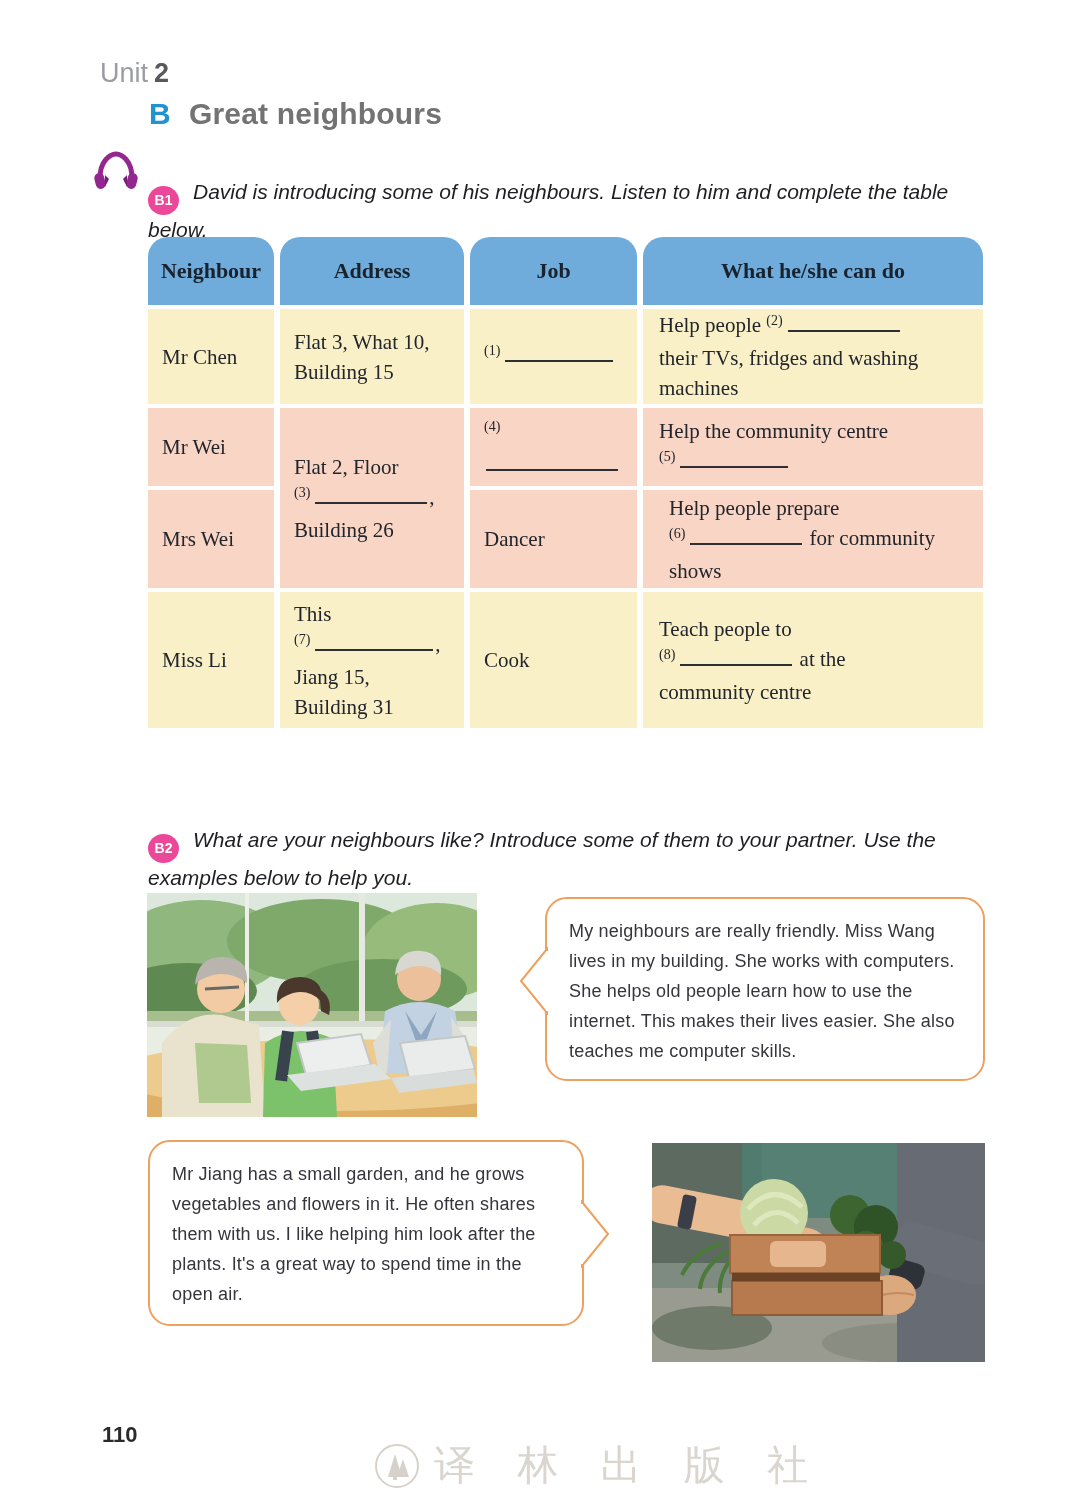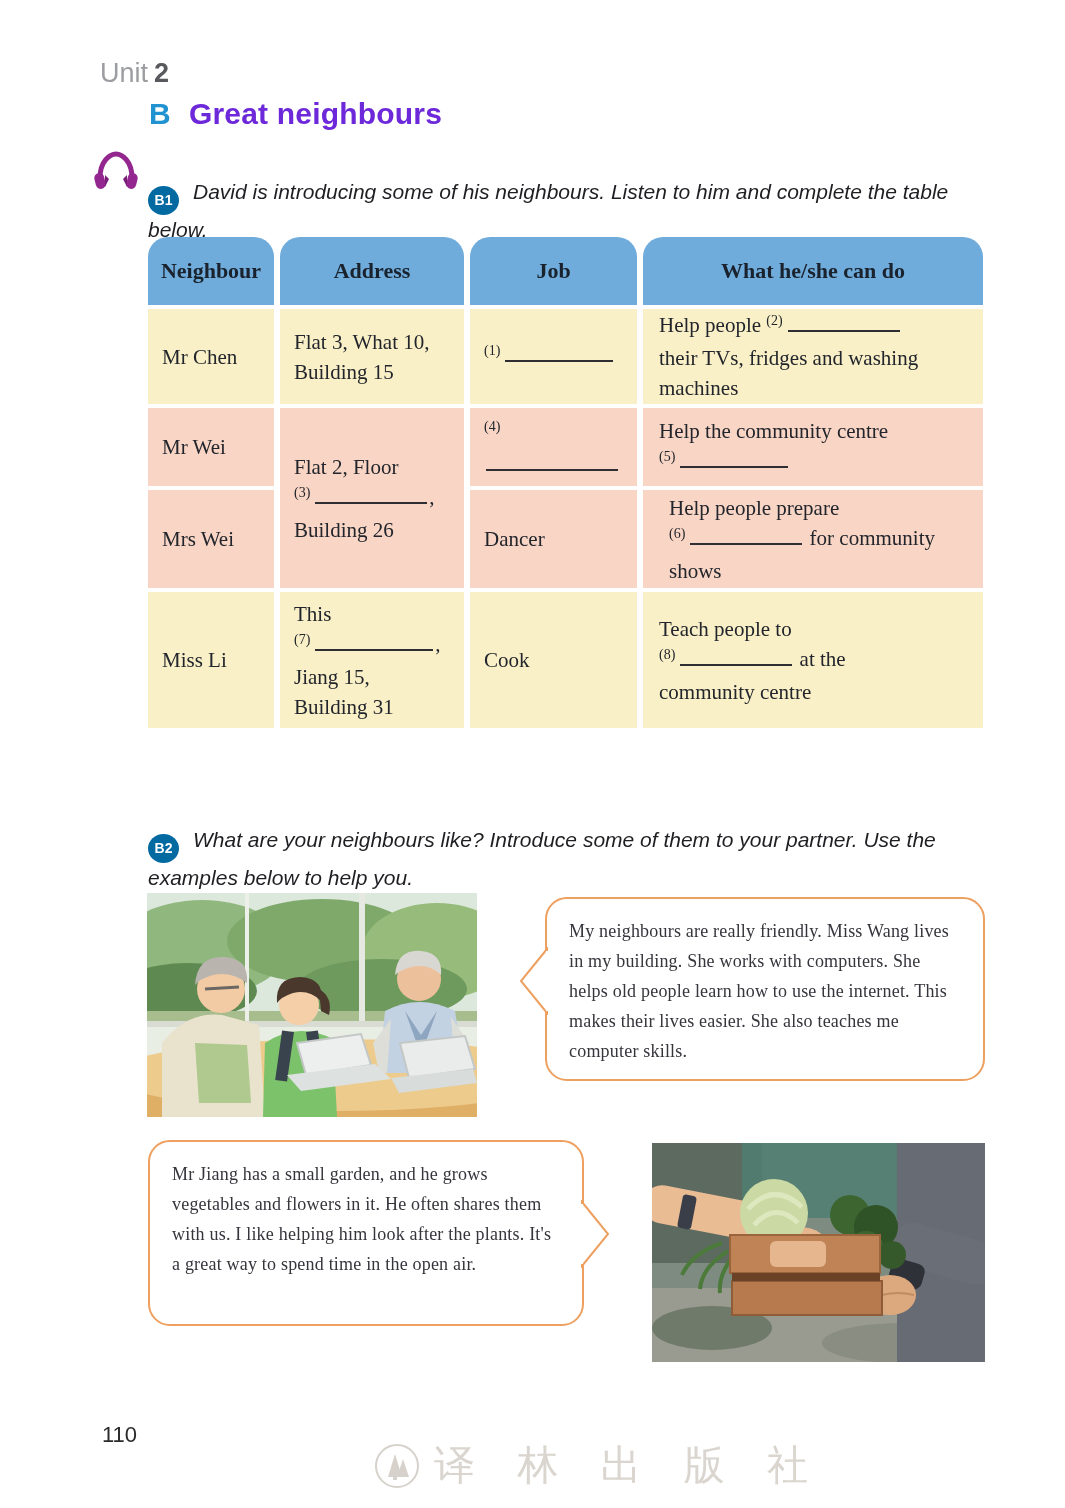--- a/index.html
+++ b/index.html
@@ -4,30 +4,30 @@
 <style>
   html,body{margin:0;padding:0;background:#ffffff;}
   .page{position:relative;width:1065px;height:1508px;background:#ffffff;overflow:hidden;
         font-family:"Liberation Sans",sans-serif;}
 
   
   .unit-line{position:absolute;left:100px;top:58px;font-size:27px;color:#9B9DA0;}
   .unit-line .unit-num{font-weight:bold;color:#57595C;margin-left:6px;}
   .section-title{position:absolute;left:149px;top:97px;font-size:30px;font-weight:bold;letter-spacing:.2px;}
   .section-title .letter{color:#2193D1;margin-right:18px;}
-  .section-title .title{color:#6d28d9;}
+  .section-title .title{color:#737373;}
 
   .hp-icon{position:absolute;left:92px;top:148px;}
 
   .activity{position:absolute;left:148px;width:822px;font-size:21px;line-height:30px;
             font-style:italic;color:#1F1F23;}
   .activity.b1{top:156px;}
   .activity.b2{top:804px;}
   .badge{display:inline-flex;align-items:center;justify-content:center;width:31px;height:29px;
-         background:#0369a1;color:#fff;border-radius:50%;font-style:normal;font-weight:bold;
+         background:#ec4899;color:#fff;border-radius:50%;font-style:normal;font-weight:bold;
          font-size:14px;margin-right:14px;vertical-align:-6px;}
 
   
   .nb-table{position:absolute;left:148px;top:237px;display:grid;
             grid-template-columns:126px 184px 167px 340px;
             grid-template-rows:68px 95px 78px 98px 136px;
             gap:4px 6px;}
   .th{background:#6FACDB;border-radius:20px 20px 0 0;display:flex;align-items:center;justify-content:center;
       font-family:"Liberation Serif","DejaVu Serif",serif;font-weight:bold;font-size:22px;color:#19222D;}
   .td{font-family:"Liberation Serif","DejaVu Serif",serif;font-size:21px;line-height:30px;color:#22252B;
@@ -38,30 +38,30 @@
   .sup{font-size:14px;position:relative;top:-7px;margin-right:3px;}
   .blank{display:inline-block;height:15px;border-bottom:2px solid #2F2F33;margin:0 2px;vertical-align:baseline;}
 
   
   .photo{position:absolute;display:block;}
   .photo1{left:147px;top:893px;}
   .photo2{left:652px;top:1143px;}
 
   
   .bubble{position:absolute;background:#fff;border:2px solid #EDA05F;border-radius:22px;
-          box-sizing:border-box;padding:17px 22px;font-family:Liberation Serif, serif;
+          box-sizing:border-box;padding:17px 22px;font-family:Liberation Sans, sans-serif;
           font-size:18px;line-height:30px;color:#35353C;letter-spacing:.2px;}
   .bubble1{left:545px;top:897px;width:440px;height:184px;}
   .bubble2{left:148px;top:1140px;width:436px;height:186px;}
   .tail{position:absolute;}
   .bubble1 .tail{left:-30px;top:48px;}
   .bubble2 .tail{right:-30px;top:58px;}
 
   
-  .page-number{position:absolute;left:102px;top:1422px;font-size:22px;font-weight:normal;color:#2A2A2A;}
+  .page-number{position:absolute;left:102px;top:1422px;font-size:22px;font-weight:bold;color:#2A2A2A;}
   .watermark{position:absolute;left:372px;top:1438px;display:flex;align-items:center;color:#DAD6CF;justify-content:space-between;}
   .watermark .wm-text{font-family:"Liberation Serif","DejaVu Serif",serif;font-size:41px;
                       letter-spacing:16px;margin-left:12px;white-space:nowrap;}
 </style>
 </head>
 <body>
 
 <div class="page">
 
   <div class="unit-line">

